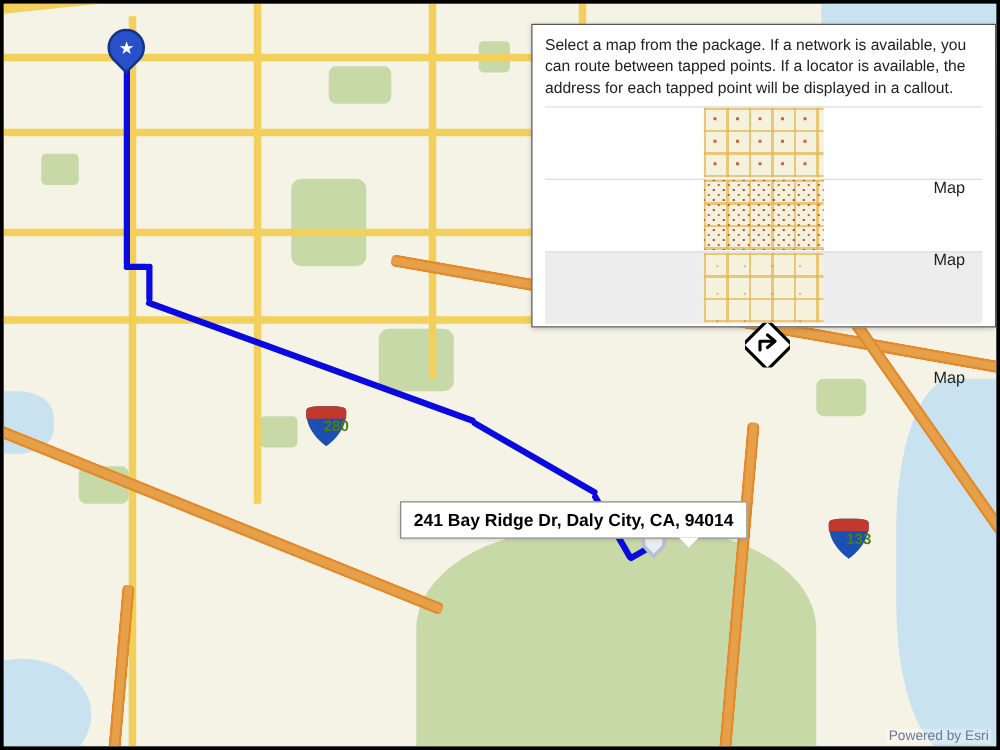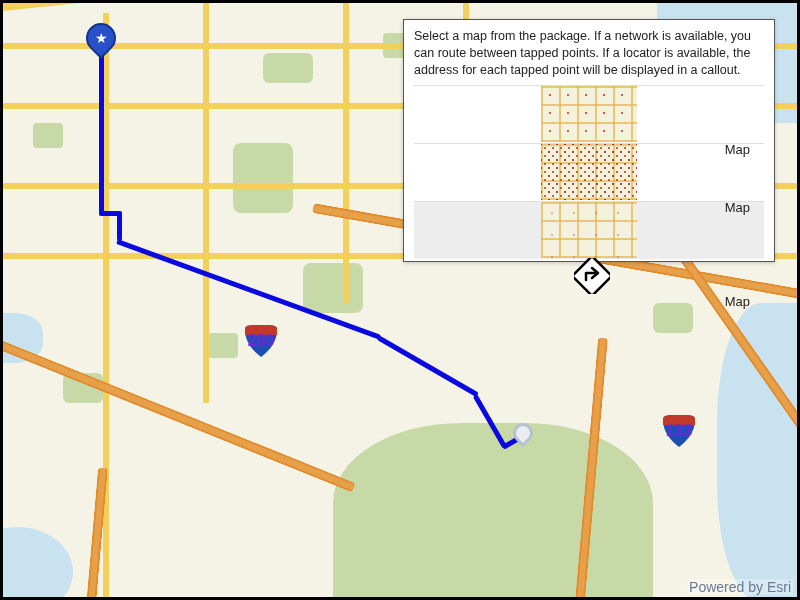--- a/index.html
+++ b/index.html
@@ -91,22 +91,22 @@
     border: 3px solid #b7c0d0;
     background: #e9ecf2;
     border-radius: 50% 50% 50% 0;
     transform: rotate(-45deg);
   }
 
   
   .shield {
     position: absolute;
     width: 36px; height: 36px;
-    display: flex; align-items: center; justify-content: center;
-    font-size: 16px; font-weight: bold; color: #6d28d9;
+    display: flex; align-items: center; justify-content: flex-end;
+    font-size: 12px; font-weight: bold; color: #4d7c0f;
   }
   .shield svg { position: absolute; inset: 0; }
   .shield span { position: relative; z-index: 2; }
   .s280 { top: 320px; left: 240px; }
   .s101 { top: 410px; left: 658px; }
 
   
   .callout {
     position: absolute;
     top: 398px; left: 317px;
@@ -123,21 +123,21 @@
     position: absolute;
     bottom: -8px; right: 38px;
     border: 8px solid transparent;
     border-top-color: #fff;
     border-bottom: none;
   }
 
   
   .picker {
     position: absolute;
-    top: 16px; right: 22px;
+    top: 16px; right: 0;
     width: 372px;
     background: #fff;
     border: 1px solid #555;
     box-shadow: 0 1px 4px rgba(0,0,0,.2);
     padding: 8px 10px 2px 10px;
     font-size: 12.5px;
     color: #222;
   }
   .picker .hint { line-height: 1.35; margin-bottom: 6px; }
   .picker .row {
@@ -175,21 +175,21 @@
   .picker .nav-icon {
     width: 36px; height: 36px;
     margin-left: 6px;
     display: flex; align-items: center; justify-content: center;
   }
   .picker .label { margin-left: auto; padding-right: 14px; font-size: 13px; }
 
   .attrib {
     position: absolute;
     bottom: 2px; right: 4px;
-    font-size: 14px;
+    font-size: 11px;
     color: #6a7894;
     background: rgba(255,255,255,.3);
     padding: 0 2px;
   }
 </style>
 </head>
 <body>
 
 <div class="map-canvas">
 
@@ -246,20 +246,23 @@
       </svg>
     <span>133</span>
   </div>
 
   <div class="start-pin">
     <span class="star">★</span>
   </div>
 
   <div class="end-pin"></div>
 
+  <div class="callout">
+    <span>241 Bay Ridge Dr, Daly City, CA, 94014</span>
+  </div>
 
   <div class="picker">
     <div class="hint">Select a map from the package. If a network is available, you can route between tapped points. If a locator is available, the address for each tapped point will be displayed in a callout.</div>
 
     <div class="row">
       <div class="thumb base sparse"></div>
       <span class="label">Map</span>
     </div>
 
     <div class="row">

